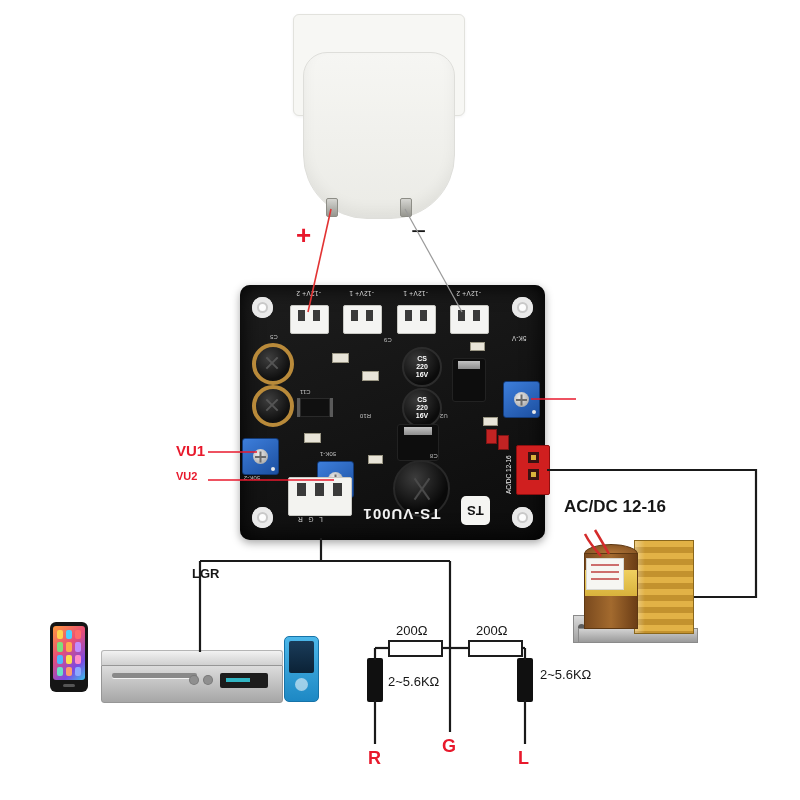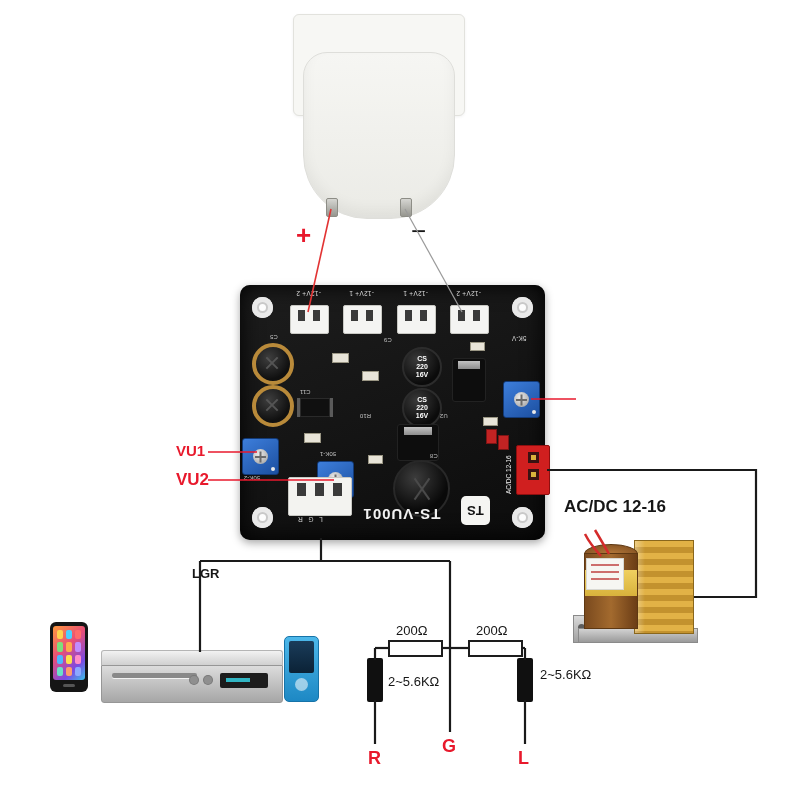--- a/index.html
+++ b/index.html
@@ -223,21 +223,21 @@
 
     <span class="silk r180" style="left:30px;top:49px;">C5</span>
     <span class="silk r180" style="left:144px;top:52px;">C9</span>
     <span class="silk r180" style="left:60px;top:104px;">C11</span>
     <span class="silk r180" style="left:120px;top:128px;">R10</span>
     <span class="silk r180" style="left:200px;top:128px;">U2</span>
     <span class="silk r180" style="left:190px;top:168px;">C8</span>
   </div>
 
   <div class="lbl red" style="left:176px;top:442px;font-size:15px;font-weight:bold;">VU1</div>
-  <div class="lbl red" style="left:176px;top:470px;font-size:17px;font-weight:bold;">VU2</div>
+  <div class="lbl red" style="left:176px;top:470px;font-size:11px;font-weight:bold;">VU2</div>
   <div class="lbl blk" style="left:564px;top:497px;font-size:17px;font-weight:bold;">AC/DC 12-16</div>
   <div class="lbl blk" style="left:192px;top:566px;font-size:13px;font-weight:bold;">LGR</div>
 
   <div class="lbl blk" style="left:396px;top:623px;font-size:13px;">200Ω</div>
   <div class="lbl blk" style="left:476px;top:623px;font-size:13px;">200Ω</div>
   <div class="rbox" style="left:388px;top:640px;"></div>
   <div class="rbox" style="left:468px;top:640px;"></div>
   <div class="rbar" style="left:367px;top:658px;"></div>
   <div class="rbar" style="left:517px;top:658px;"></div>
   <div class="lbl blk" style="left:388px;top:674px;font-size:13px;">2~5.6KΩ</div>

